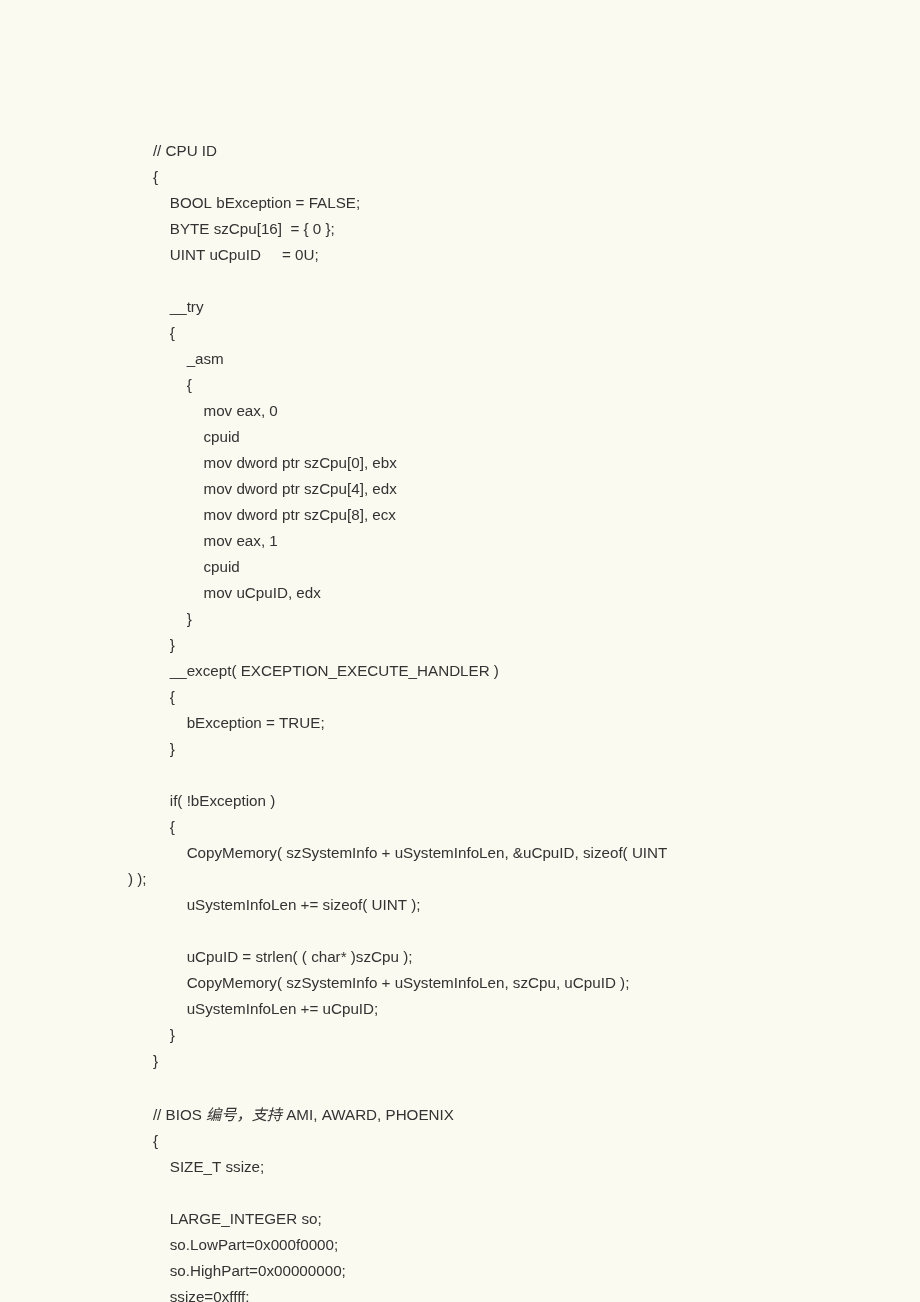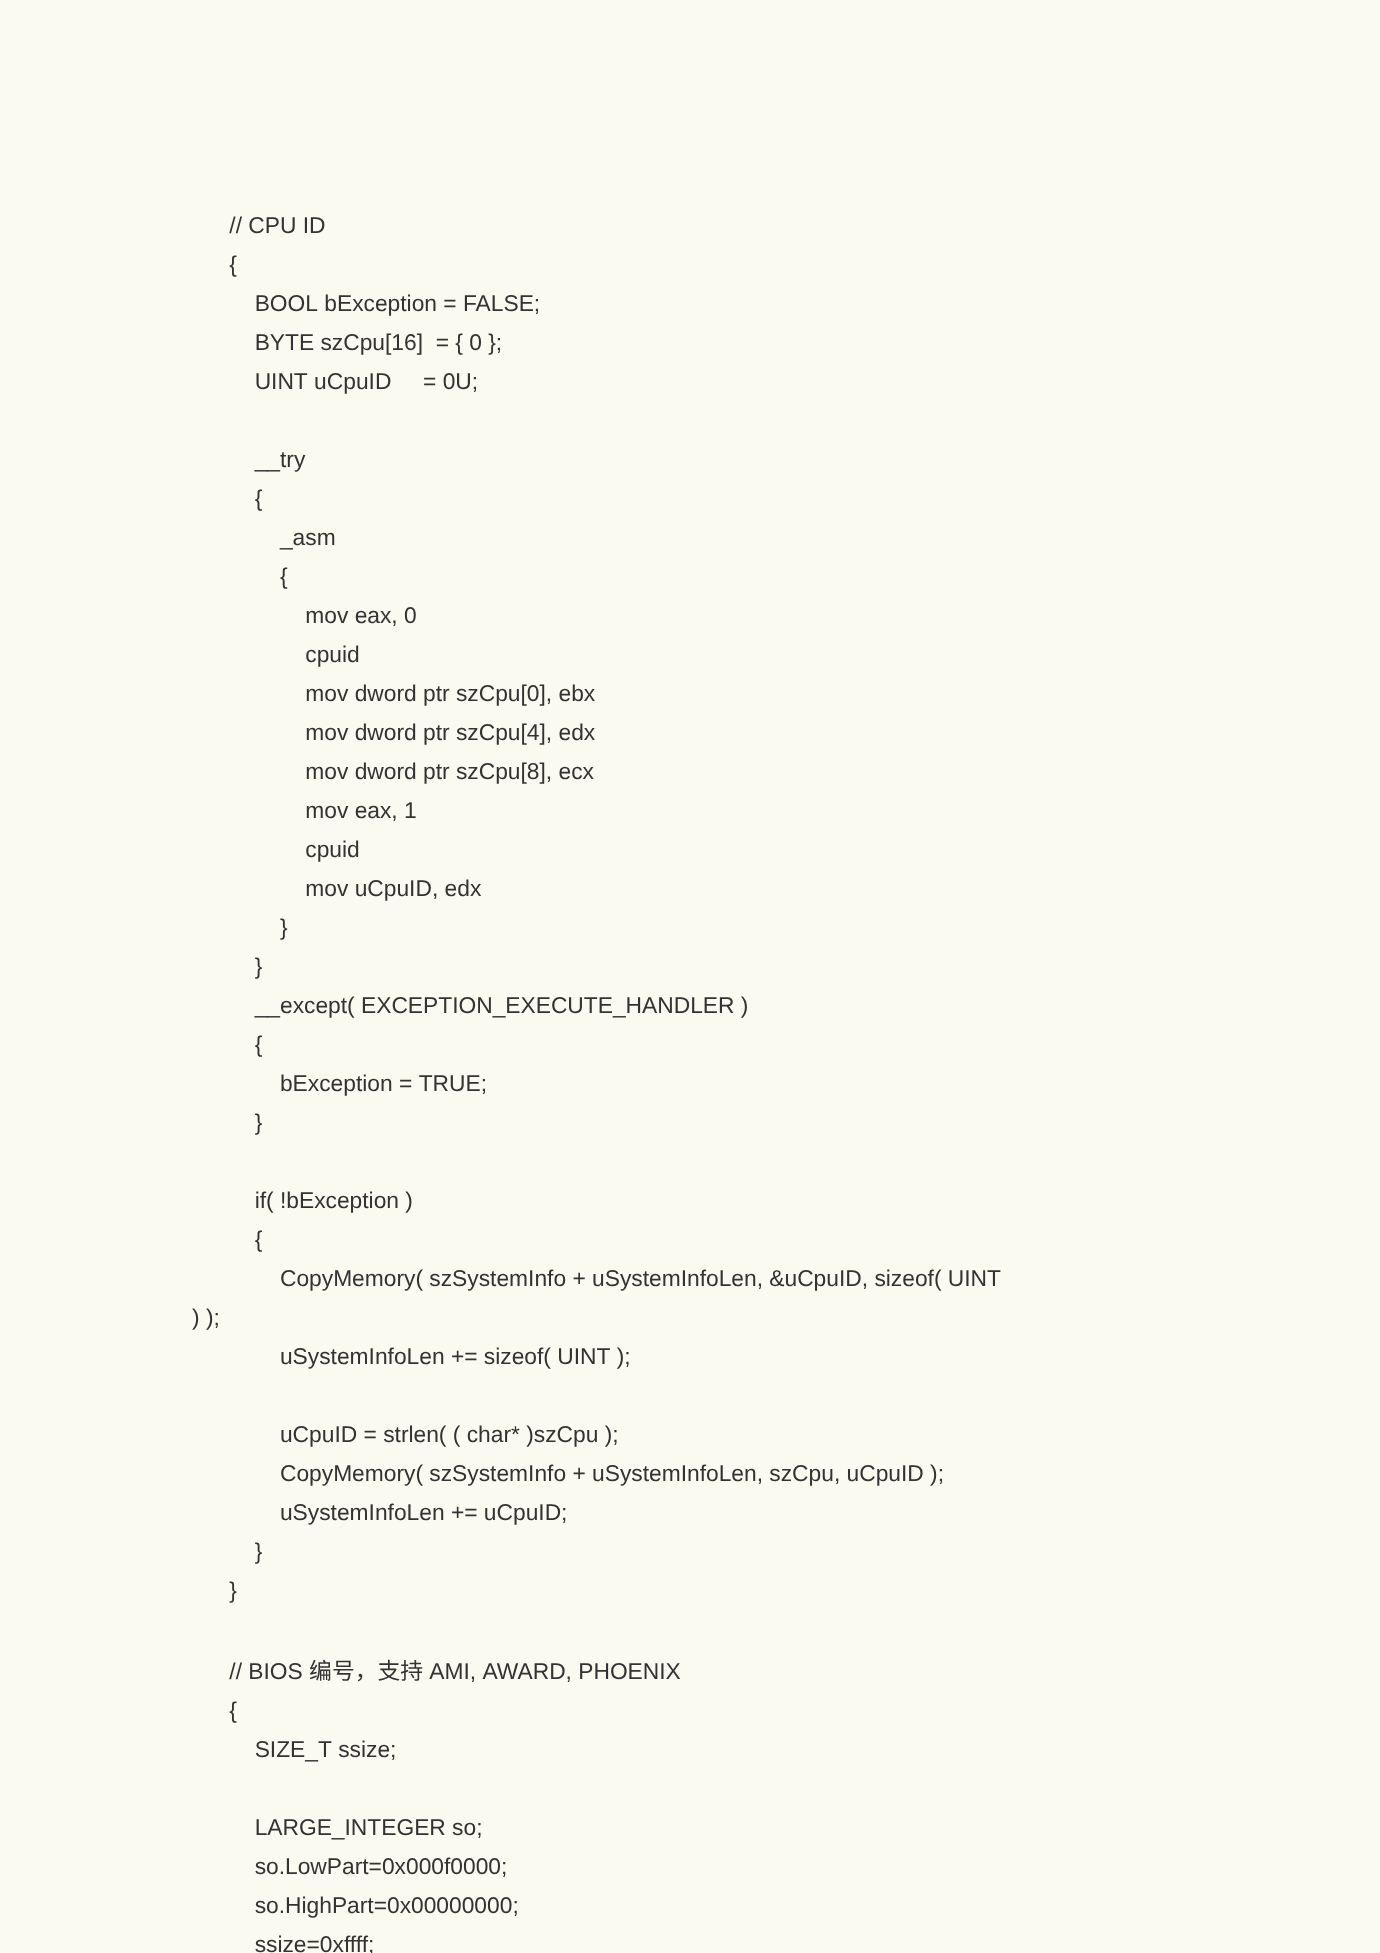--- a/index.html
+++ b/index.html
@@ -20,20 +20,21 @@
     margin-left: 136px;
     margin-right: 40px;
     color: #333;
     font-size: 15.2px;
     line-height: 26px;
     white-space: pre;
     font-family: Verdana, Geneva, Tahoma, sans-serif;
   }
   .cjk {
     font-family: "Microsoft YaHei", "SimSun", "Noto Sans CJK SC", sans-serif;
+    font-style: italic;
   }
 </style>
 </head>
 <body>
 
 <div class="page">
   <div class="code-block" id="code-target"><div>&nbsp;&nbsp;&nbsp;&nbsp;//&nbsp;CPU&nbsp;ID</div><div>&nbsp;&nbsp;&nbsp;&nbsp;{</div><div>&nbsp;&nbsp;&nbsp;&nbsp;&nbsp;&nbsp;&nbsp;&nbsp;BOOL&nbsp;bException&nbsp;=&nbsp;FALSE;</div><div>&nbsp;&nbsp;&nbsp;&nbsp;&nbsp;&nbsp;&nbsp;&nbsp;BYTE&nbsp;szCpu[16]&nbsp;&nbsp;=&nbsp;{&nbsp;0&nbsp;};</div><div>&nbsp;&nbsp;&nbsp;&nbsp;&nbsp;&nbsp;&nbsp;&nbsp;UINT&nbsp;uCpuID&nbsp;&nbsp;&nbsp;&nbsp;&nbsp;=&nbsp;0U;</div><div>&nbsp;</div><div>&nbsp;&nbsp;&nbsp;&nbsp;&nbsp;&nbsp;&nbsp;&nbsp;__try</div><div>&nbsp;&nbsp;&nbsp;&nbsp;&nbsp;&nbsp;&nbsp;&nbsp;{</div><div>&nbsp;&nbsp;&nbsp;&nbsp;&nbsp;&nbsp;&nbsp;&nbsp;&nbsp;&nbsp;&nbsp;&nbsp;_asm</div><div>&nbsp;&nbsp;&nbsp;&nbsp;&nbsp;&nbsp;&nbsp;&nbsp;&nbsp;&nbsp;&nbsp;&nbsp;{</div><div>&nbsp;&nbsp;&nbsp;&nbsp;&nbsp;&nbsp;&nbsp;&nbsp;&nbsp;&nbsp;&nbsp;&nbsp;&nbsp;&nbsp;&nbsp;&nbsp;mov&nbsp;eax,&nbsp;0</div><div>&nbsp;&nbsp;&nbsp;&nbsp;&nbsp;&nbsp;&nbsp;&nbsp;&nbsp;&nbsp;&nbsp;&nbsp;&nbsp;&nbsp;&nbsp;&nbsp;cpuid</div><div>&nbsp;&nbsp;&nbsp;&nbsp;&nbsp;&nbsp;&nbsp;&nbsp;&nbsp;&nbsp;&nbsp;&nbsp;&nbsp;&nbsp;&nbsp;&nbsp;mov&nbsp;dword&nbsp;ptr&nbsp;szCpu[0],&nbsp;ebx</div><div>&nbsp;&nbsp;&nbsp;&nbsp;&nbsp;&nbsp;&nbsp;&nbsp;&nbsp;&nbsp;&nbsp;&nbsp;&nbsp;&nbsp;&nbsp;&nbsp;mov&nbsp;dword&nbsp;ptr&nbsp;szCpu[4],&nbsp;edx</div><div>&nbsp;&nbsp;&nbsp;&nbsp;&nbsp;&nbsp;&nbsp;&nbsp;&nbsp;&nbsp;&nbsp;&nbsp;&nbsp;&nbsp;&nbsp;&nbsp;mov&nbsp;dword&nbsp;ptr&nbsp;szCpu[8],&nbsp;ecx</div><div>&nbsp;&nbsp;&nbsp;&nbsp;&nbsp;&nbsp;&nbsp;&nbsp;&nbsp;&nbsp;&nbsp;&nbsp;&nbsp;&nbsp;&nbsp;&nbsp;mov&nbsp;eax,&nbsp;1</div><div>&nbsp;&nbsp;&nbsp;&nbsp;&nbsp;&nbsp;&nbsp;&nbsp;&nbsp;&nbsp;&nbsp;&nbsp;&nbsp;&nbsp;&nbsp;&nbsp;cpuid</div><div>&nbsp;&nbsp;&nbsp;&nbsp;&nbsp;&nbsp;&nbsp;&nbsp;&nbsp;&nbsp;&nbsp;&nbsp;&nbsp;&nbsp;&nbsp;&nbsp;mov&nbsp;uCpuID,&nbsp;edx</div><div>&nbsp;&nbsp;&nbsp;&nbsp;&nbsp;&nbsp;&nbsp;&nbsp;&nbsp;&nbsp;&nbsp;&nbsp;}</div><div>&nbsp;&nbsp;&nbsp;&nbsp;&nbsp;&nbsp;&nbsp;&nbsp;}</div><div>&nbsp;&nbsp;&nbsp;&nbsp;&nbsp;&nbsp;&nbsp;&nbsp;__except(&nbsp;EXCEPTION_EXECUTE_HANDLER&nbsp;)</div><div>&nbsp;&nbsp;&nbsp;&nbsp;&nbsp;&nbsp;&nbsp;&nbsp;{</div><div>&nbsp;&nbsp;&nbsp;&nbsp;&nbsp;&nbsp;&nbsp;&nbsp;&nbsp;&nbsp;&nbsp;&nbsp;bException&nbsp;=&nbsp;TRUE;</div><div>&nbsp;&nbsp;&nbsp;&nbsp;&nbsp;&nbsp;&nbsp;&nbsp;}</div><div>&nbsp;</div><div>&nbsp;&nbsp;&nbsp;&nbsp;&nbsp;&nbsp;&nbsp;&nbsp;if(&nbsp;!bException&nbsp;)</div><div>&nbsp;&nbsp;&nbsp;&nbsp;&nbsp;&nbsp;&nbsp;&nbsp;{</div><div>&nbsp;&nbsp;&nbsp;&nbsp;&nbsp;&nbsp;&nbsp;&nbsp;&nbsp;&nbsp;&nbsp;&nbsp;CopyMemory(&nbsp;szSystemInfo&nbsp;+&nbsp;uSystemInfoLen,&nbsp;&amp;uCpuID,&nbsp;sizeof(&nbsp;UINT</div><div style="margin-left: -8px;">)&nbsp;);</div><div>&nbsp;&nbsp;&nbsp;&nbsp;&nbsp;&nbsp;&nbsp;&nbsp;&nbsp;&nbsp;&nbsp;&nbsp;uSystemInfoLen&nbsp;+=&nbsp;sizeof(&nbsp;UINT&nbsp;);</div><div>&nbsp;</div><div>&nbsp;&nbsp;&nbsp;&nbsp;&nbsp;&nbsp;&nbsp;&nbsp;&nbsp;&nbsp;&nbsp;&nbsp;uCpuID&nbsp;=&nbsp;strlen(&nbsp;(&nbsp;char*&nbsp;)szCpu&nbsp;);</div><div>&nbsp;&nbsp;&nbsp;&nbsp;&nbsp;&nbsp;&nbsp;&nbsp;&nbsp;&nbsp;&nbsp;&nbsp;CopyMemory(&nbsp;szSystemInfo&nbsp;+&nbsp;uSystemInfoLen,&nbsp;szCpu,&nbsp;uCpuID&nbsp;);</div><div>&nbsp;&nbsp;&nbsp;&nbsp;&nbsp;&nbsp;&nbsp;&nbsp;&nbsp;&nbsp;&nbsp;&nbsp;uSystemInfoLen&nbsp;+=&nbsp;uCpuID;</div><div>&nbsp;&nbsp;&nbsp;&nbsp;&nbsp;&nbsp;&nbsp;&nbsp;}</div><div>&nbsp;&nbsp;&nbsp;&nbsp;}</div><div>&nbsp;</div><div>&nbsp;&nbsp;&nbsp;&nbsp;//&nbsp;BIOS&nbsp;<span class="cjk">编号，支持</span>&nbsp;AMI,&nbsp;AWARD,&nbsp;PHOENIX</div><div>&nbsp;&nbsp;&nbsp;&nbsp;{</div><div>&nbsp;&nbsp;&nbsp;&nbsp;&nbsp;&nbsp;&nbsp;&nbsp;SIZE_T&nbsp;ssize;</div><div>&nbsp;</div><div>&nbsp;&nbsp;&nbsp;&nbsp;&nbsp;&nbsp;&nbsp;&nbsp;LARGE_INTEGER&nbsp;so;</div><div>&nbsp;&nbsp;&nbsp;&nbsp;&nbsp;&nbsp;&nbsp;&nbsp;so.LowPart=0x000f0000;</div><div>&nbsp;&nbsp;&nbsp;&nbsp;&nbsp;&nbsp;&nbsp;&nbsp;so.HighPart=0x00000000;</div><div>&nbsp;&nbsp;&nbsp;&nbsp;&nbsp;&nbsp;&nbsp;&nbsp;ssize=0xffff;</div></div>
 </div>
 
 </body></html>

